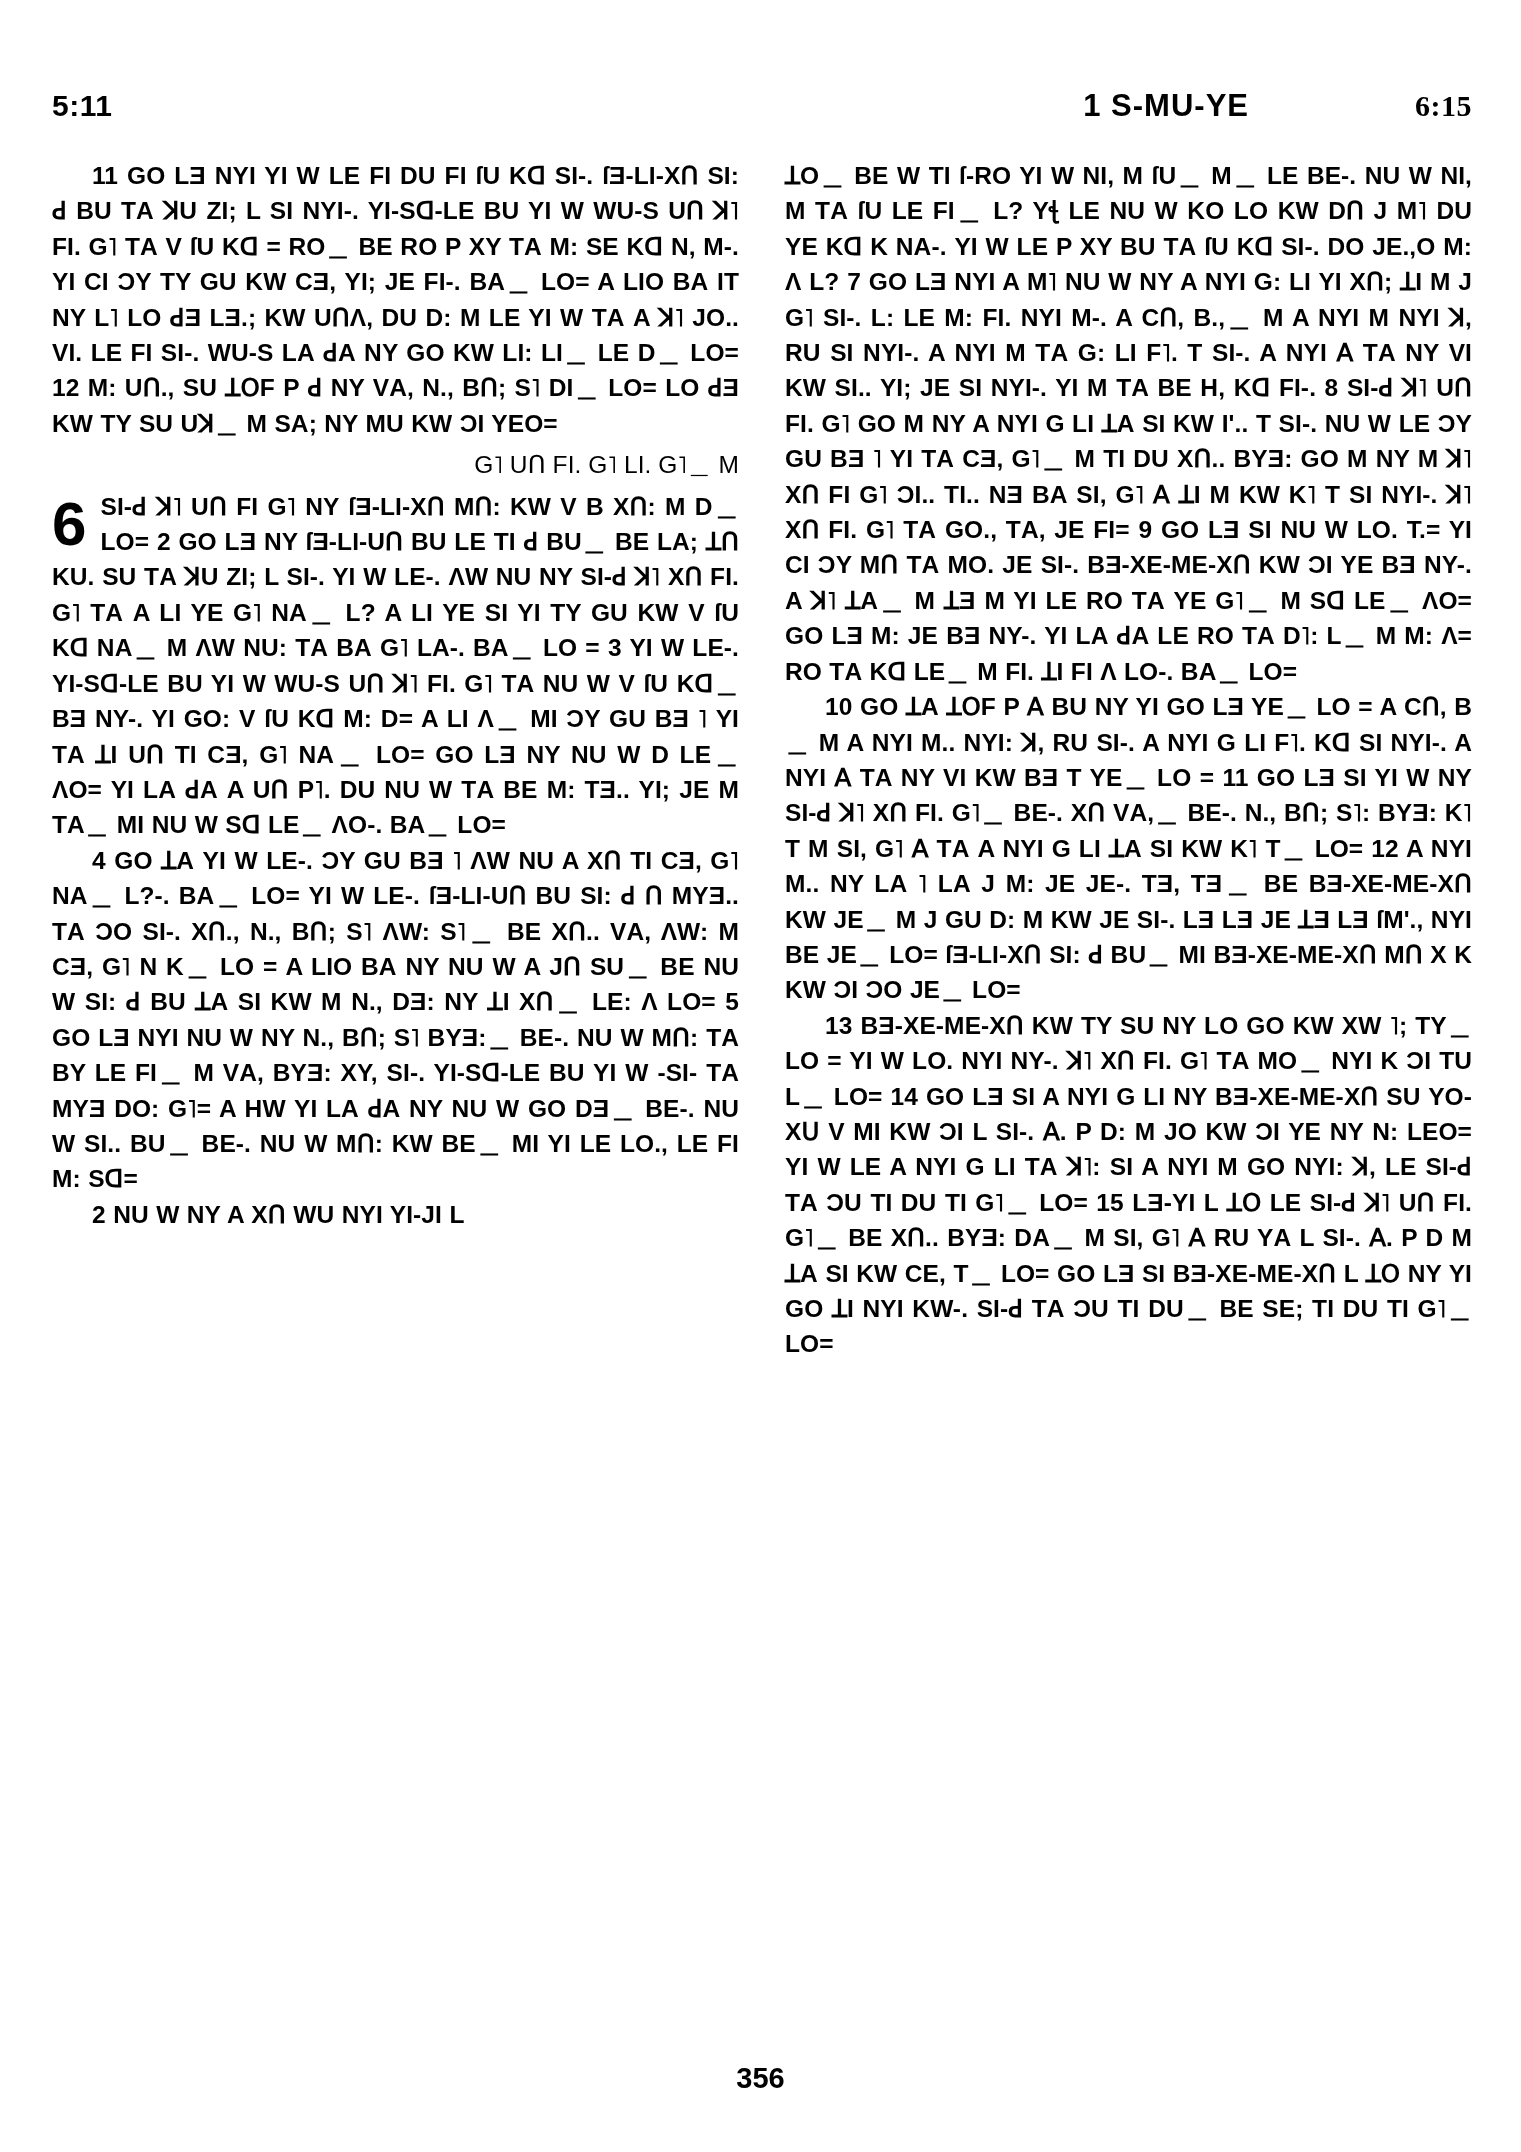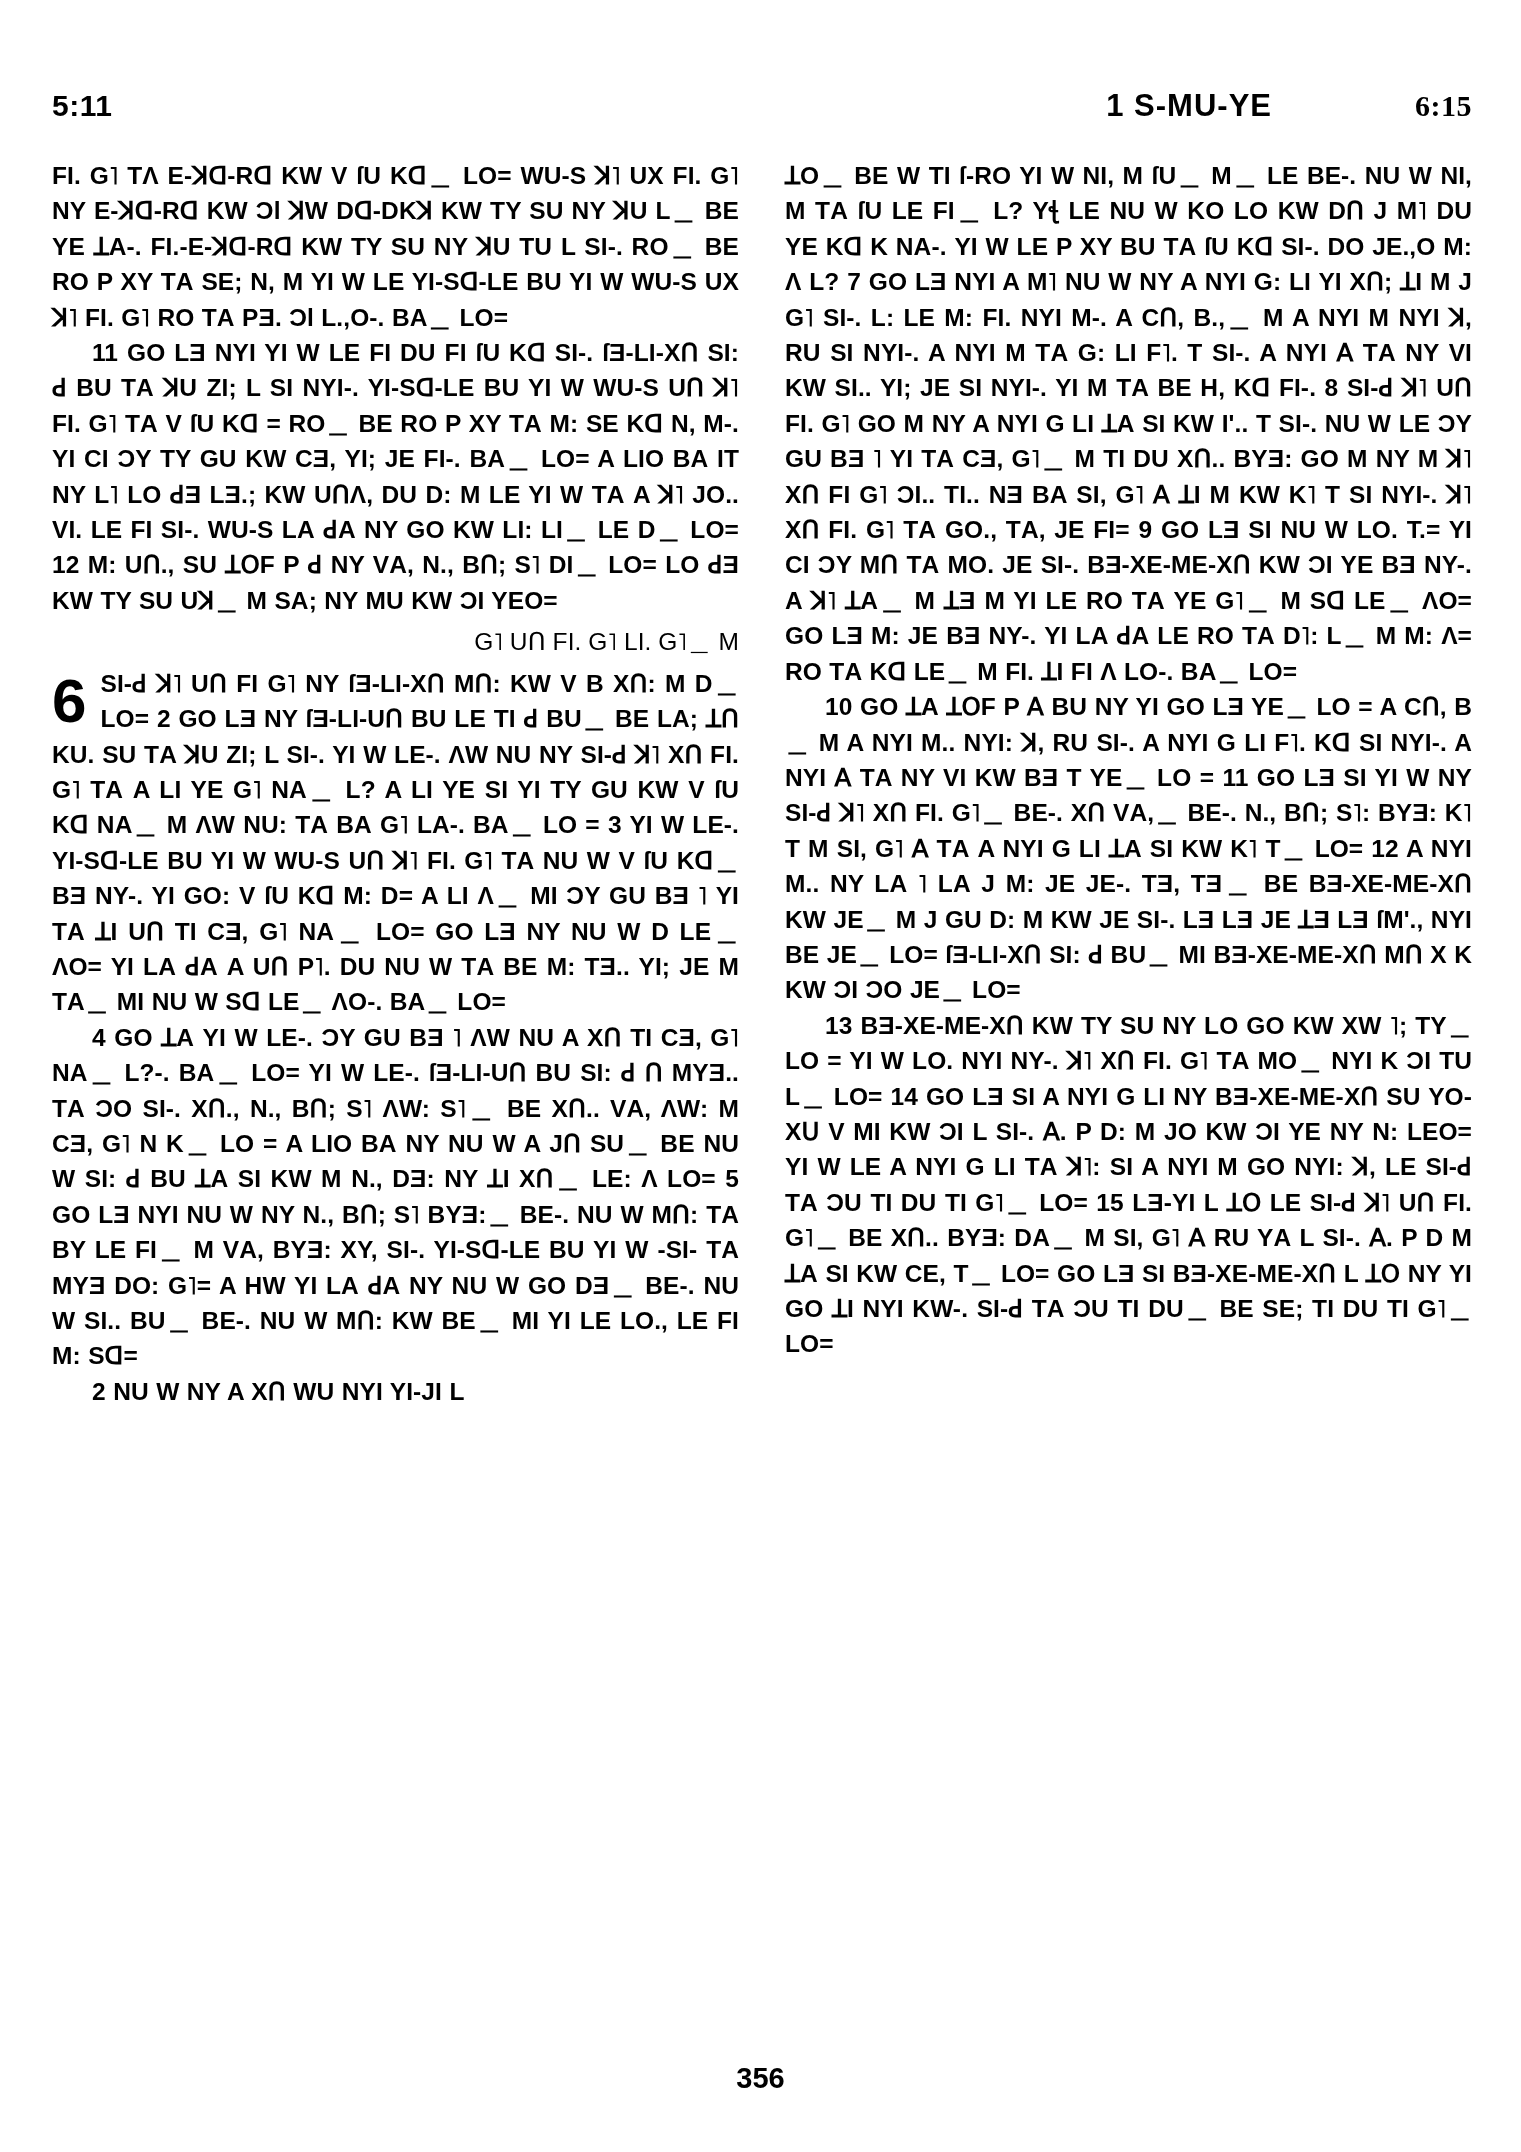--- a/index.html
+++ b/index.html
@@ -26,20 +26,21 @@
     position: absolute;
     left: 52px;
     top: 88px;
     width: 1420px;
     display: flex;
     align-items: baseline;
     justify-content: space-between;
     font-weight: bold;
     font-size: 30px;
     letter-spacing: 0.5px;
+    gap: 23px;
   }
   .header .hdr-left { width: 200px; text-align: left; }
   .header .hdr-center { flex: 1; text-align: right; font-size: 31px; letter-spacing: 1px; }
   .header .hdr-right { width: 200px; text-align: right; font-family: Liberation Serif, serif; }
 
   .columns {
     position: absolute;
     left: 52px;
     top: 158px;
     width: 1420px;
@@ -102,21 +103,20 @@
 
   <div class="header">
     <span class="hdr-left">5:11</span>
     <span class="hdr-center">1 S-MU-YE</span>
     <span class="hdr-right">6:15</span>
   </div>
 
   <div class="columns">
 
     <div class="col">
-      <p class="para">FI. G˥ TΛ E-ꓘꓷ-Rꓷ KW V ſU Kꓷ＿ LO= WU-S ꓘ˥ UX FI. G˥ NY E-ꓘꓷ-Rꓷ KW Ɔl ꓘW Dꓷ-DKꓘ KW TY SU NY ꓘU L＿ BE YE ꓕΑ-. FI.-E-ꓘꓷ-Rꓷ KW TY SU NY ꓘU TU L SI-. RO＿ BE RO P XY TΑ SE; N, M YI W LE YI-Sꓷ-LE BU YI W WU-S UX ꓘ˥ FI. G˥ RO TΑ PƎ. Ɔl L.,O-. BΑ＿ LO=</p>
       <p class="para indent">11 GO LƎ NYI YI W LE FI DU FI ſU Kꓷ SI-. ſƎ-LI-Xꓵ SI: ꓒ BU TΑ ꓘU ZI; L SI NYI-. YI-Sꓷ-LE BU YI W WU-S Uꓵ ꓘ˥ FI. G˥ TΑ V ſU Kꓷ = RO＿ BE RO P XY TΑ M: SE Kꓷ N, M-. YI CI ƆY TY GU KW CƎ, YI; JE FI-. BΑ＿ LO= A LIO BΑ IT NY L˥ LO ꓒƎ LƎ.; KW UꓵΛ, DU D: M LE YI W TΑ A ꓘ˥ JO.. VI. LE FI SI-. WU-S LΑ ꓒΑ NY GO KW LI: LI＿ LE D＿ LO=  12 M: Uꓵ., SU ꓕꓳF P ꓒ NY VΑ, N., Bꓵ; S˥ DI＿ LO= LO ꓒƎ KW TY SU Uꓘ＿ M SΑ; NY MU KW ƆI YEO=</p>
       <div class="sp"></div>
       <p class="center-head">G˥ Uꓵ FI. G˥ LI. G˥＿ M</p>
       <div class="sp"></div>
       <div class="chapter-block">
         <span class="chapter-num">6</span>
         <p class="para">SI-ꓒ ꓘ˥ Uꓵ FI G˥ NY ſƎ-LI-Xꓵ Mꓵ: KW V B Xꓵ: M D＿ LO=  2 GO LƎ NY ſƎ-LI-Uꓵ BU LE TI ꓒ BU＿ BE LΑ; ꓕꓵ KU. SU TΑ ꓘU ZI; L SI-. YI W LE-. ΛW NU NY SI-ꓒ ꓘ˥ Xꓵ FI. G˥ TΑ A LI YE G˥ NΑ＿ L? A LI YE SI YI TY GU KW V ſU Kꓷ NΑ＿ M ΛW NU: TΑ BΑ G˥ LΑ-. BΑ＿ LO =  3 YI W LE-. YI-Sꓷ-LE BU YI W WU-S Uꓵ ꓘ˥ FI. G˥ TΑ NU W V ſU Kꓷ＿ BƎ NY-. YI GO: V ſU Kꓷ M: D= A LI Λ＿ MI ƆY GU BƎ ˥ YI TΑ ꓕI Uꓵ TI CƎ, G˥ NΑ＿ LO= GO LƎ NY NU W D LE＿ ΛO= YI LΑ ꓒΑ A Uꓵ P˥. DU NU W TΑ BE M: TƎ.. YI; JE M TΑ＿ MI NU W Sꓷ LE＿ ΛO-. BΑ＿ LO=</p>
       </div>
       <p class="para indent">4 GO ꓕΑ YI W LE-. ƆY GU BƎ ˥ ΛW NU A Xꓵ TI CƎ, G˥ NΑ＿ L?-. BΑ＿ LO= YI W LE-. ſƎ-LI-Uꓵ BU SI: ꓒ ꓵ MYƎ.. TΑ ƆO SI-. Xꓵ., N., Bꓵ; S˥ ΛW: S˥＿ BE Xꓵ.. VΑ, ΛW: M CƎ, G˥ N K＿ LO = A LIO BΑ NY NU W A Jꓵ SU＿ BE NU W SI: ꓒ BU ꓕΑ SI KW M N., DƎ: NY ꓕI Xꓵ＿ LE: Λ LO= 5 GO LƎ NYI NU W NY N., Bꓵ; S˥ BYƎ:＿ BE-. NU W Mꓵ: TΑ BY LE FI＿ M VΑ, BYƎ: XY, SI-. YI-Sꓷ-LE BU YI W  -SI-  TΑ MYƎ DO: G˥= A HW YI LΑ ꓒΑ NY NU W GO DƎ＿ BE-. NU W SI.. BU＿ BE-. NU W Mꓵ: KW BE＿ MI YI LE LO., LE FI M: Sꓷ=</p>
       <p class="para indent">2 NU W NY A Xꓵ WU NYI YI-JI L</p>

